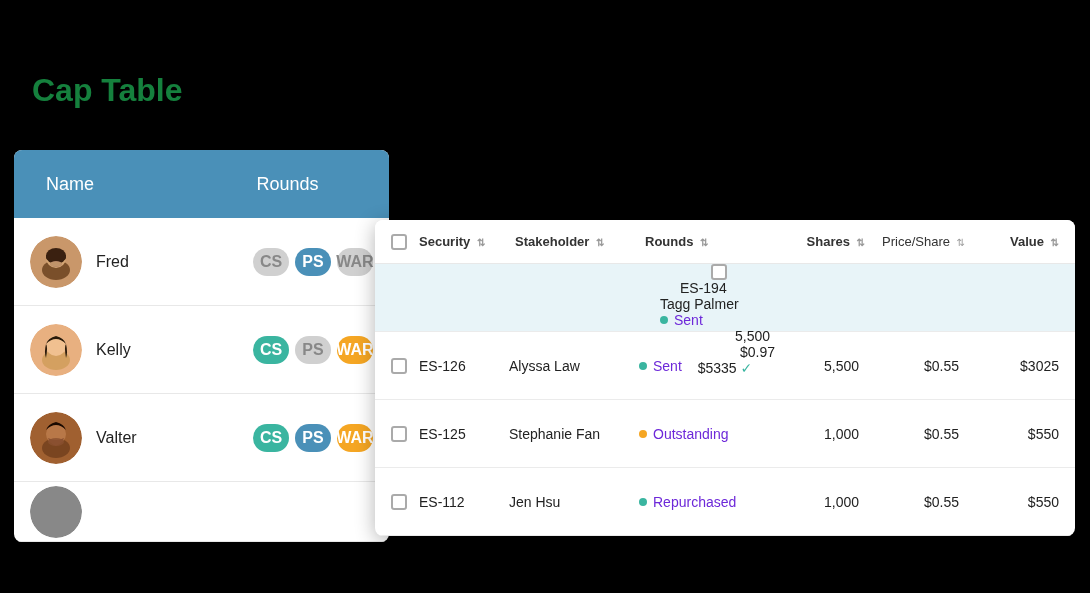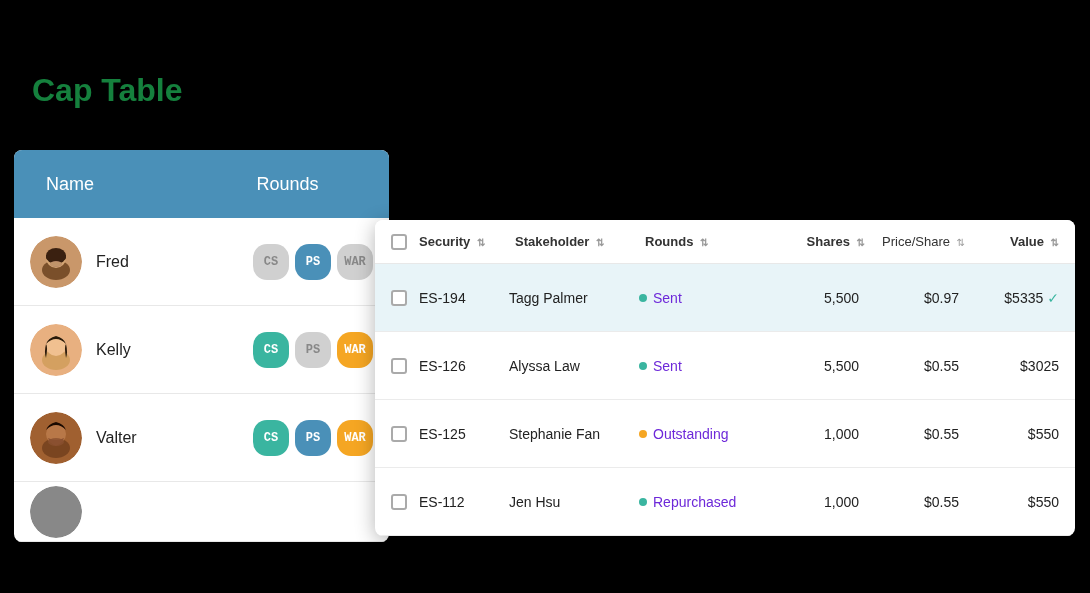--- a/index.html
+++ b/index.html
@@ -74,29 +74,28 @@
 
     .badges {
       display: flex;
       gap: 6px;
       flex: 1;
       justify-content: flex-end;
     }
 
     .badge {
       width: 36px;
-      height: 36px;
+      height: 28px;
       border-radius: 14px;
       display: flex;
       align-items: center;
       justify-content: center;
-      font-size: 12px;
+      font-size: 16px;
       font-weight: 600;
       color: #fff;
-      font-family: Liberation Mono, monospace;
     }
 
     .badge-cs-active { background: #3ab5a0; }
     .badge-cs-inactive { background: #d0d0d0; color: #888; }
     .badge-ps-active { background: #4a90b8; }
     .badge-ps-inactive { background: #d0d0d0; color: #888; }
     .badge-war-active { background: #f5a623; }
     .badge-war-inactive { background: #d0d0d0; color: #888; }
 
     
@@ -191,20 +190,21 @@
     .data-row {
       display: flex;
       align-items: center;
       height: 68px;
       border-bottom: 1px solid #ebebeb;
       padding: 0 16px;
     }
 
     .data-row.highlighted {
       background: #e8f4f8;
+      flex-direction: column;
     }
 
     .data-row .d-checkbox {
       width: 28px;
     }
 
     .data-row .d-security {
       width: 90px;
       font-size: 14px;
       color: #222;

